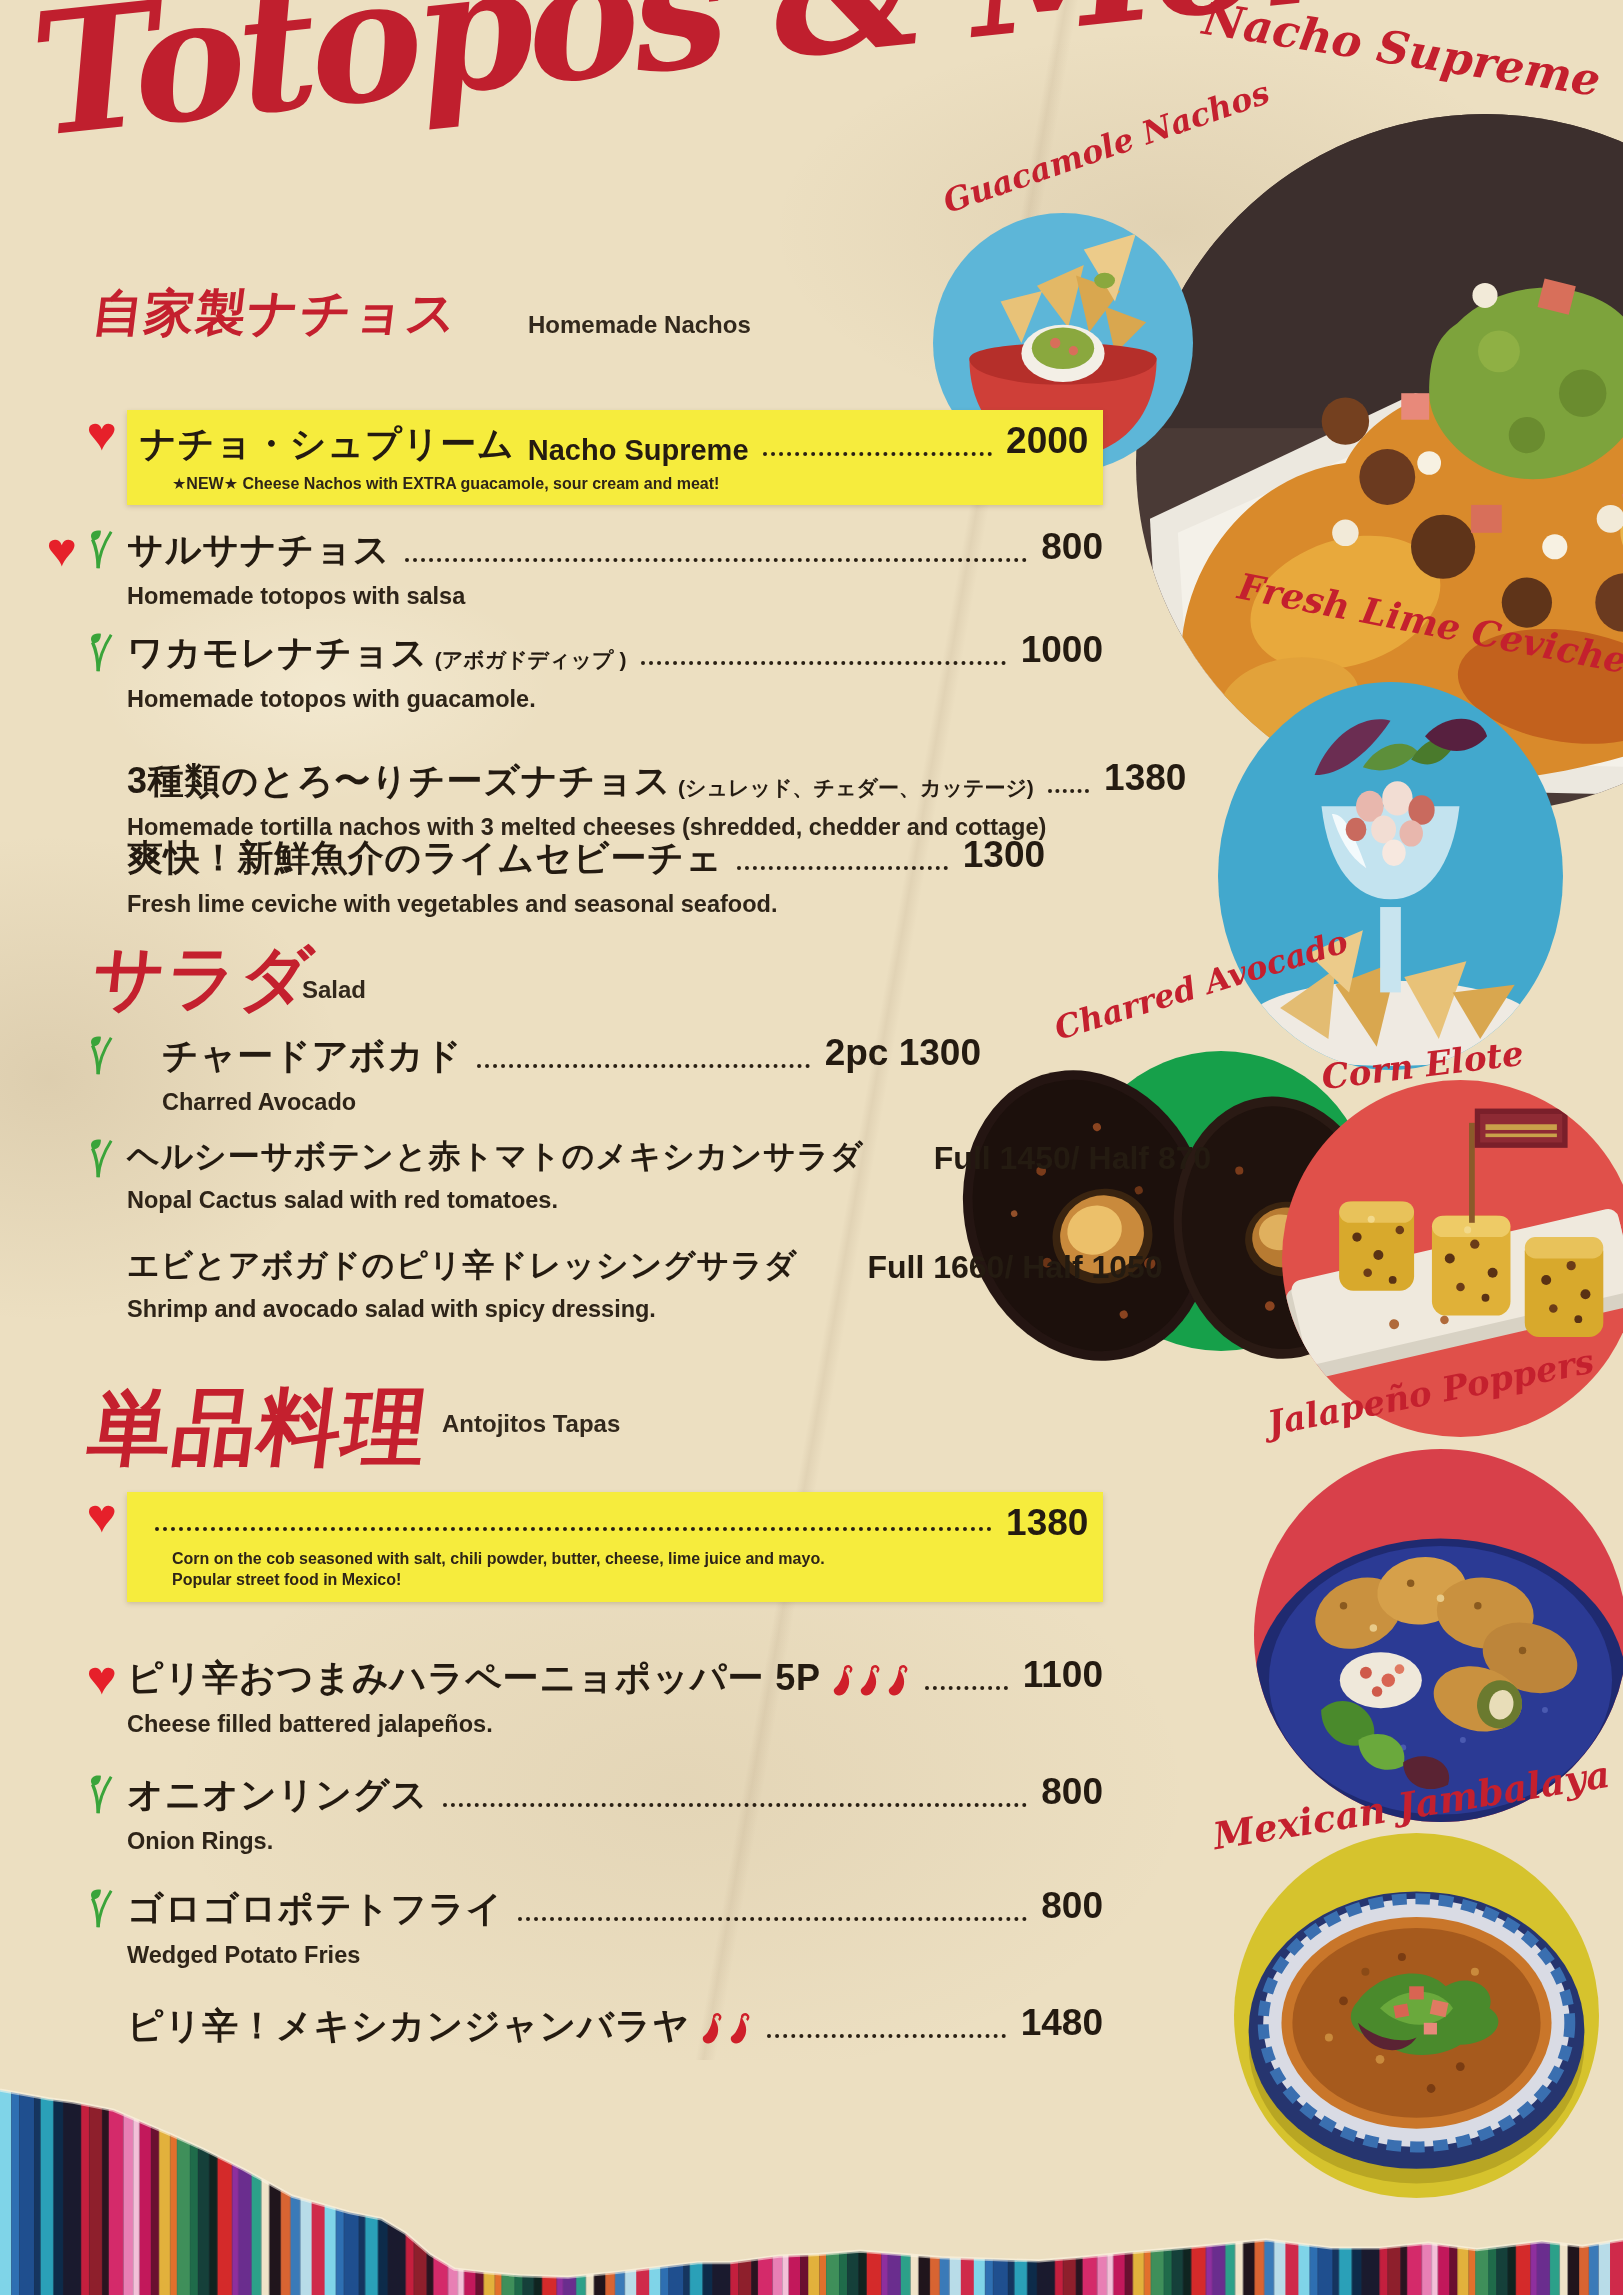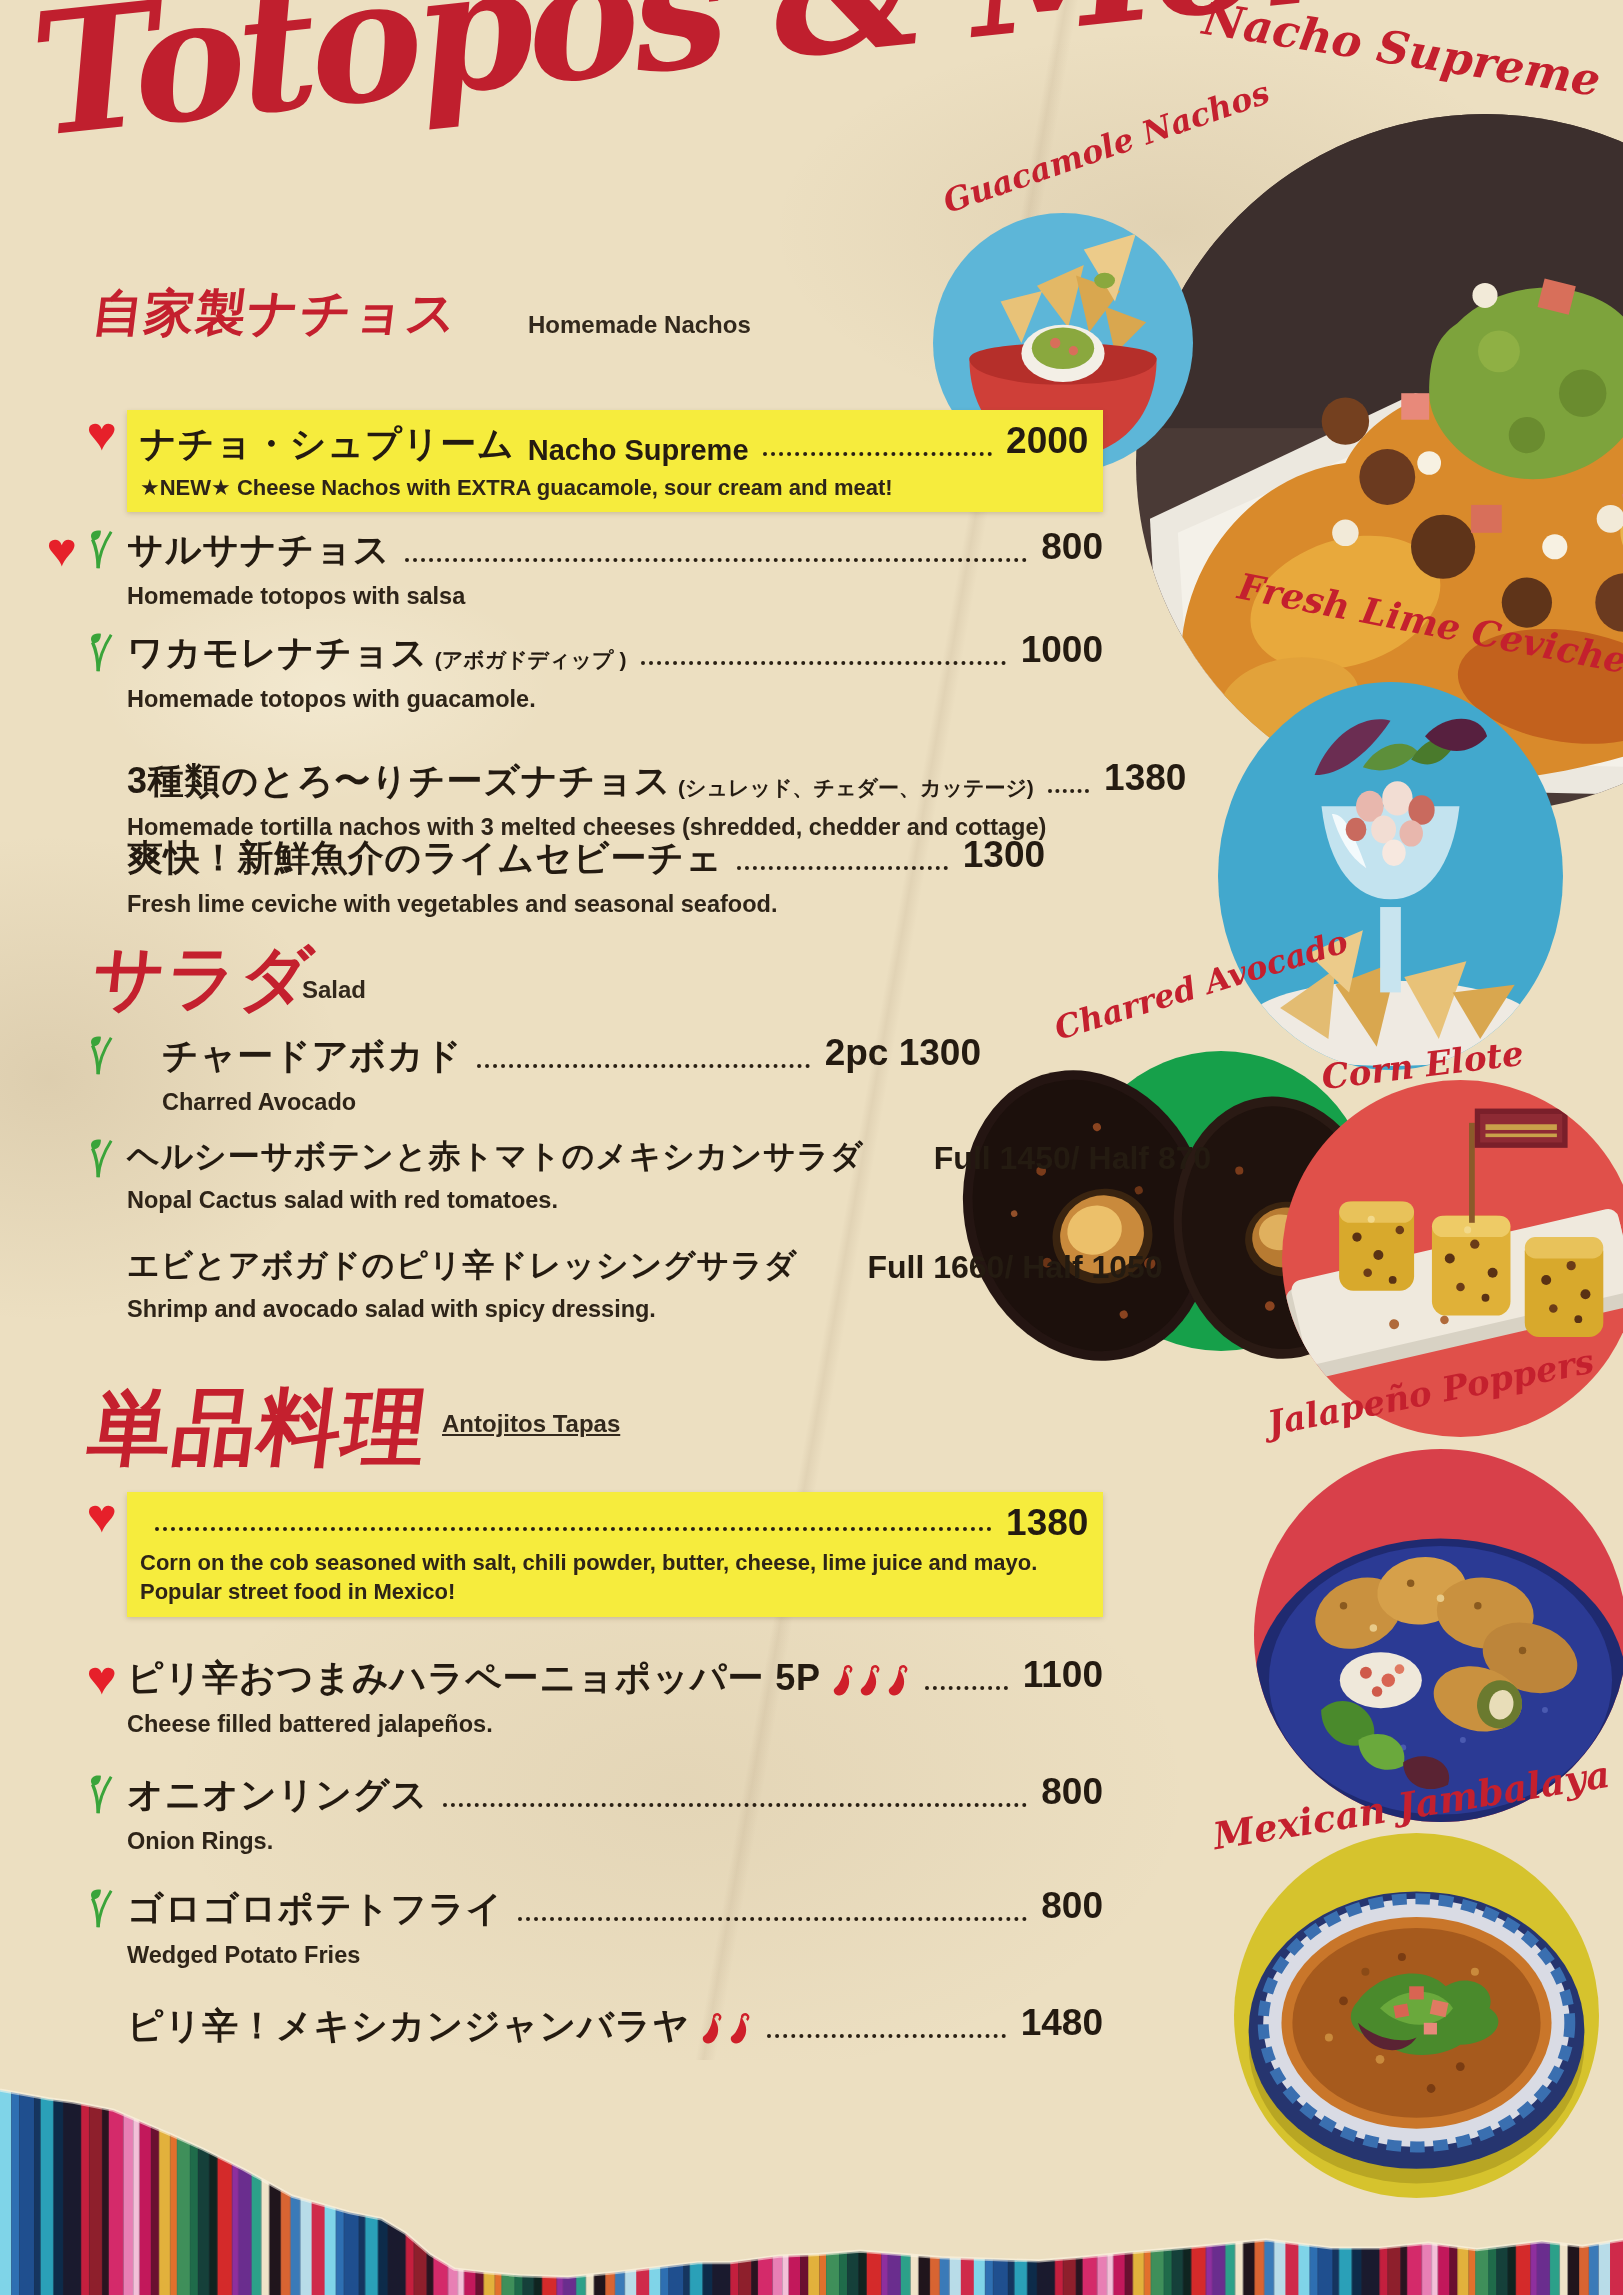--- a/index.html
+++ b/index.html
@@ -31,21 +31,21 @@
   .jp-name{font-size:36px;font-weight:bold;color:#241b11;letter-spacing:0.8px;white-space:nowrap;}
   .jp-name.sz40{font-size:32px;}
   .jp-note{font-size:21px;font-weight:bold;color:#241b11;align-self:flex-end;margin:0 0 4px 6.5px;white-space:nowrap;}
   .en-inline{font-size:29px;font-weight:bold;color:#241b11;align-self:flex-end;margin:0 0 1.6px 13px;white-space:nowrap;}
   .leader{flex:1;min-width:41px;height:0;border-bottom:4.9px dotted #2a2014;align-self:flex-end;margin:0 14.6px 13px 14.6px;}
   .leader.none{border-bottom:none;}
   .price{font-size:37px;font-weight:bold;color:#241b11;white-space:nowrap;}
   .price.small{font-size:32px;align-self:flex-end;margin-bottom:1.6px;}
   .desc{font-size:23.5px;font-weight:bold;color:#2e2418;margin-top:7.3px;line-height:1.25;}
   .highlight .content{background:#f6ec3d;padding:9.7px 14.6px 11.4px 13px;box-shadow:0 1.6px 4.9px rgba(90,70,30,.25);}
-  .highlight .desc{font-size:22px;margin-top:4.9px;}
+  .highlight .desc{font-size:16px;margin-top:4.9px;margin-left:32px;}
   .heart{font-size:47px;line-height:.9;color:#e6202a;transform:scaleX(1.1);}
   .chilis{display:flex;gap:3.2px;align-self:flex-end;margin:0 0 4.9px 11.4px;}
   
   .photo{position:absolute;border-radius:50%;overflow:hidden;}
   .photo svg{display:block;width:100%;height:100%;}
   .plabel{
     position:absolute;font-family:"DejaVu Serif","Liberation Serif",serif;
     font-style:italic;font-weight:bold;color:#c4202e;white-space:nowrap;
   }
   .stripes{position:absolute;left:0;top:2060px;width:1623px;height:235px;}
@@ -287,21 +287,21 @@
 
   <div class="title">Totopos &amp; More</div>
 
   <div class="sec-jp" style="left:93px;top:280px;font-size:50px;">自家製ナチョス</div>
   <div class="sec-en" style="left:528px;top:311px;">Homemade Nachos</div>
 
   <div class="sec-jp" style="left:93px;top:932px;font-size:70px;">サラダ</div>
   <div class="sec-en" style="left:302px;top:976px;">Salad</div>
 
   <div class="sec-jp" style="left:89px;top:1373px;font-size:83px;">単品料理</div>
-  <div class="sec-en" style="left:442px;top:1410px;text-decoration:underline;">Antojitos Tapas</div>
+  <div class="sec-en" style="left:442px;top:1410px;">Antojitos Tapas</div>
 
   <div class="row highlight" style="top:410px;">
     <div class="icons">
         <span class="heart">♥</span>
       </div>
     <div class="content">
       <div class="line">
         <span class="jp-name">ナチョ・シュプリーム</span>
         <span class="en-inline">Nacho Supreme</span>
         <div class="leader"></div>

